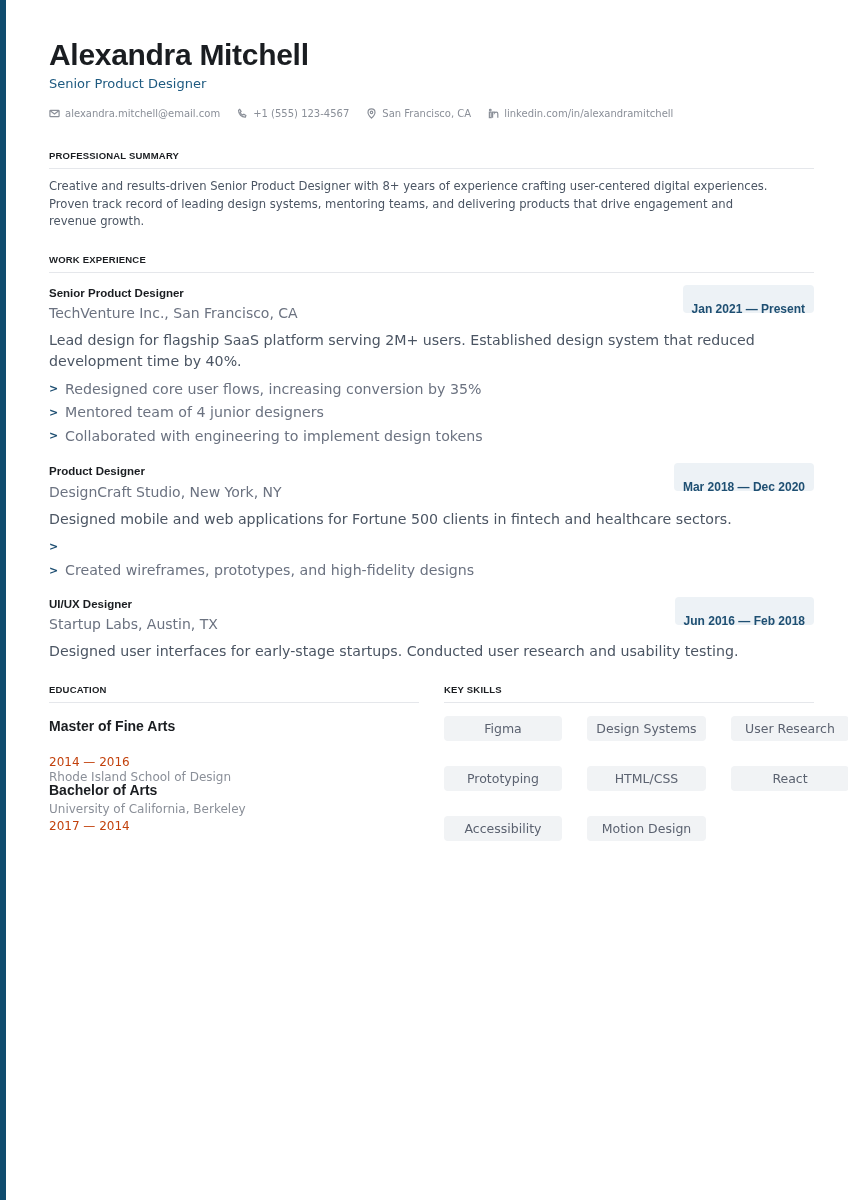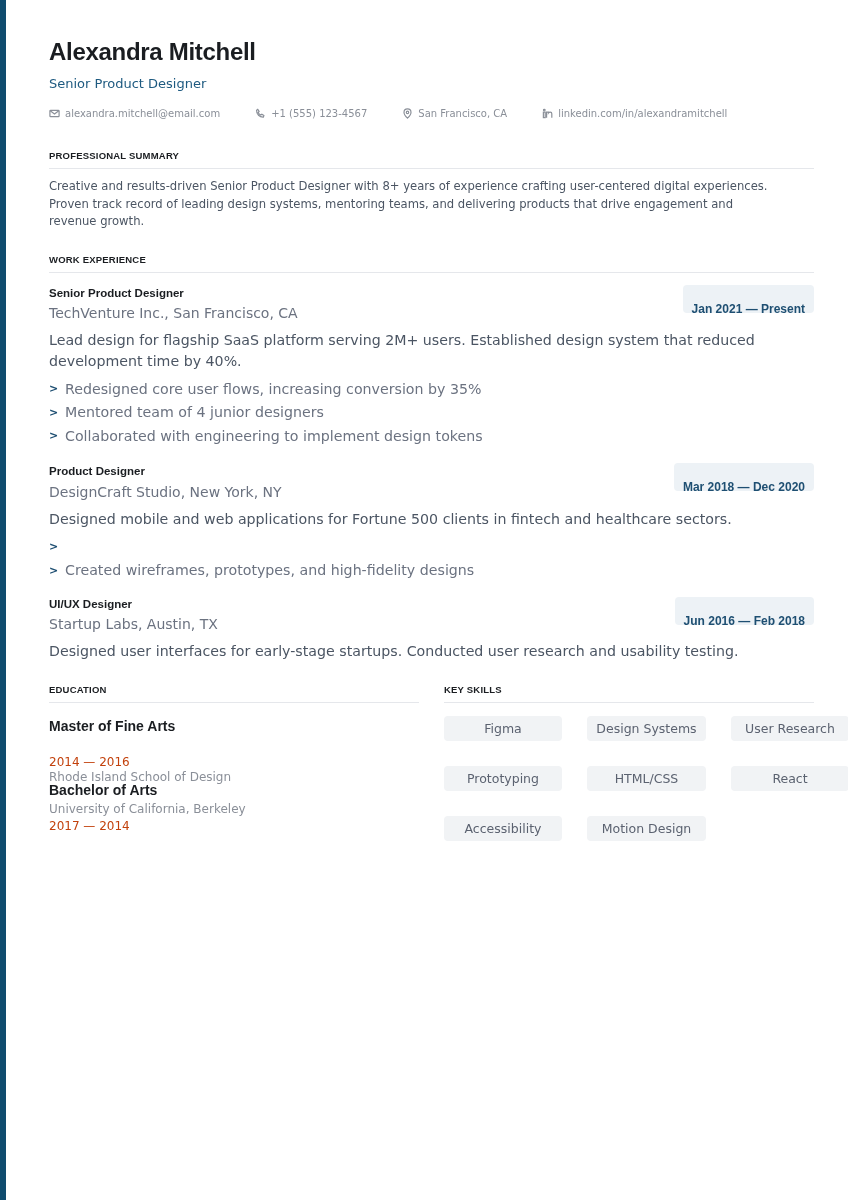--- a/index.html
+++ b/index.html
@@ -12,29 +12,29 @@
   }
   .accent-bar {
     position: absolute; left: 0; top: 0; width: 6px; height: 1200px;
     background: #0f4c6e;
   }
   .page { position: absolute; left: 49px; top: 0; width: 765px; }
 
   .name {
     position: absolute; top: 38px; left: 0;
     font-family: "Liberation Sans", sans-serif;
-    font-weight: 700; font-size: 24px; color: #1a1d21; letter-spacing: -0.3px;
+    font-weight: 700; font-size: 30px; color: #1a1d21; letter-spacing: -0.3px;
   }
   .title {
     position: absolute; top: 76px; left: 0;
     font-size: 13px; color: #1e5a80; font-weight: 500;
   }
   .contact-row {
     position: absolute; top: 108px; left: 0; display: flex; align-items: center;
-    font-size: 10px; color: #8a8f98; gap: 18px;
+    font-size: 10px; color: #8a8f98;
   }
   .contact-item { display: flex; align-items: center; margin-right: 17px; }
   .contact-item svg { width: 11px; height: 11px; margin-right: 5px; stroke: #8a8f98; fill: none; stroke-width: 1.3; }
 
   .section-heading {
     position: absolute; left: 0;
     font-size: 9.5px; font-weight: 700; color: #1a1d21; letter-spacing: 0.2px;
     font-family: "Liberation Sans", sans-serif;
   }
   .rule { position: absolute; left: 0; height: 1px; background: #e5e7eb; }

